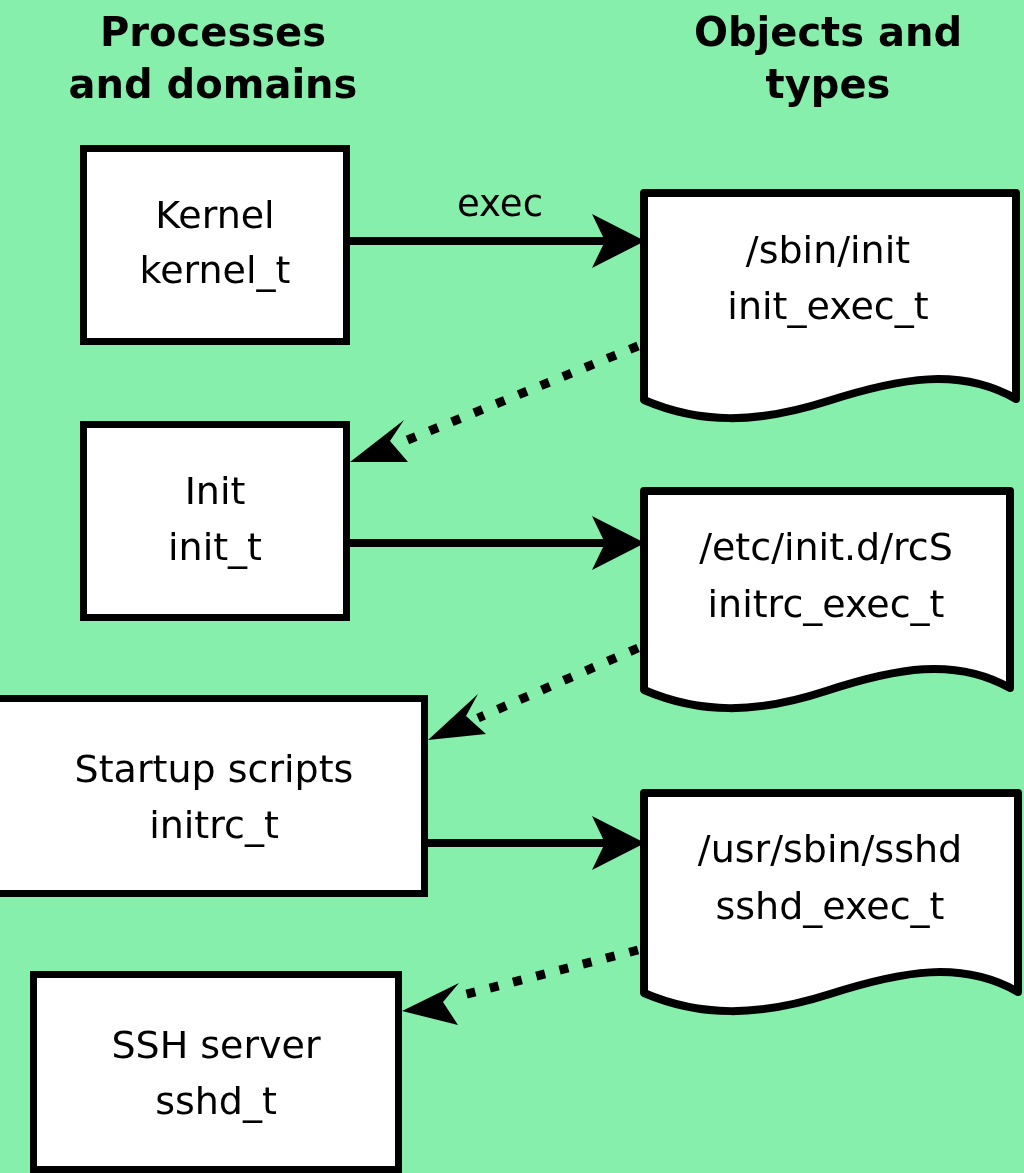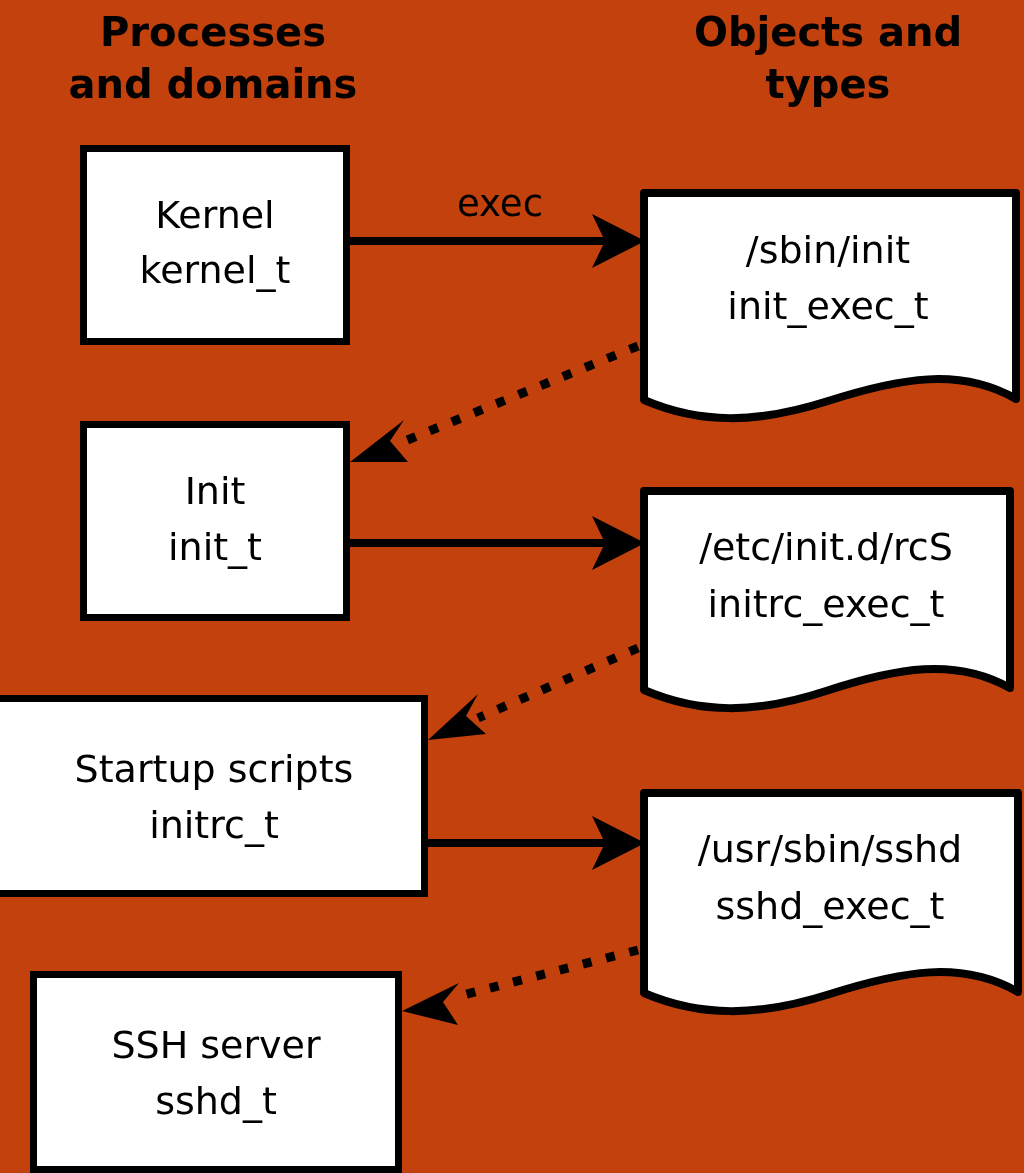--- a/index.html
+++ b/index.html
@@ -4,21 +4,21 @@
 <style>
   html, body {
     margin: 0;
     padding: 0;
     background: #ffffff;
   }
   #diagram-root {
     position: relative;
     width: 1024px;
     height: 1173px;
-    background: #c2410c;
+    background: #86efac;
     font-family: "DejaVu Sans", sans-serif;
     overflow: hidden;
   }
   svg#diagram-svg {
     display: block;
     width: 1024px;
     height: 1173px;
   }
   .col-header {
     font-family: "DejaVu Sans", sans-serif;

